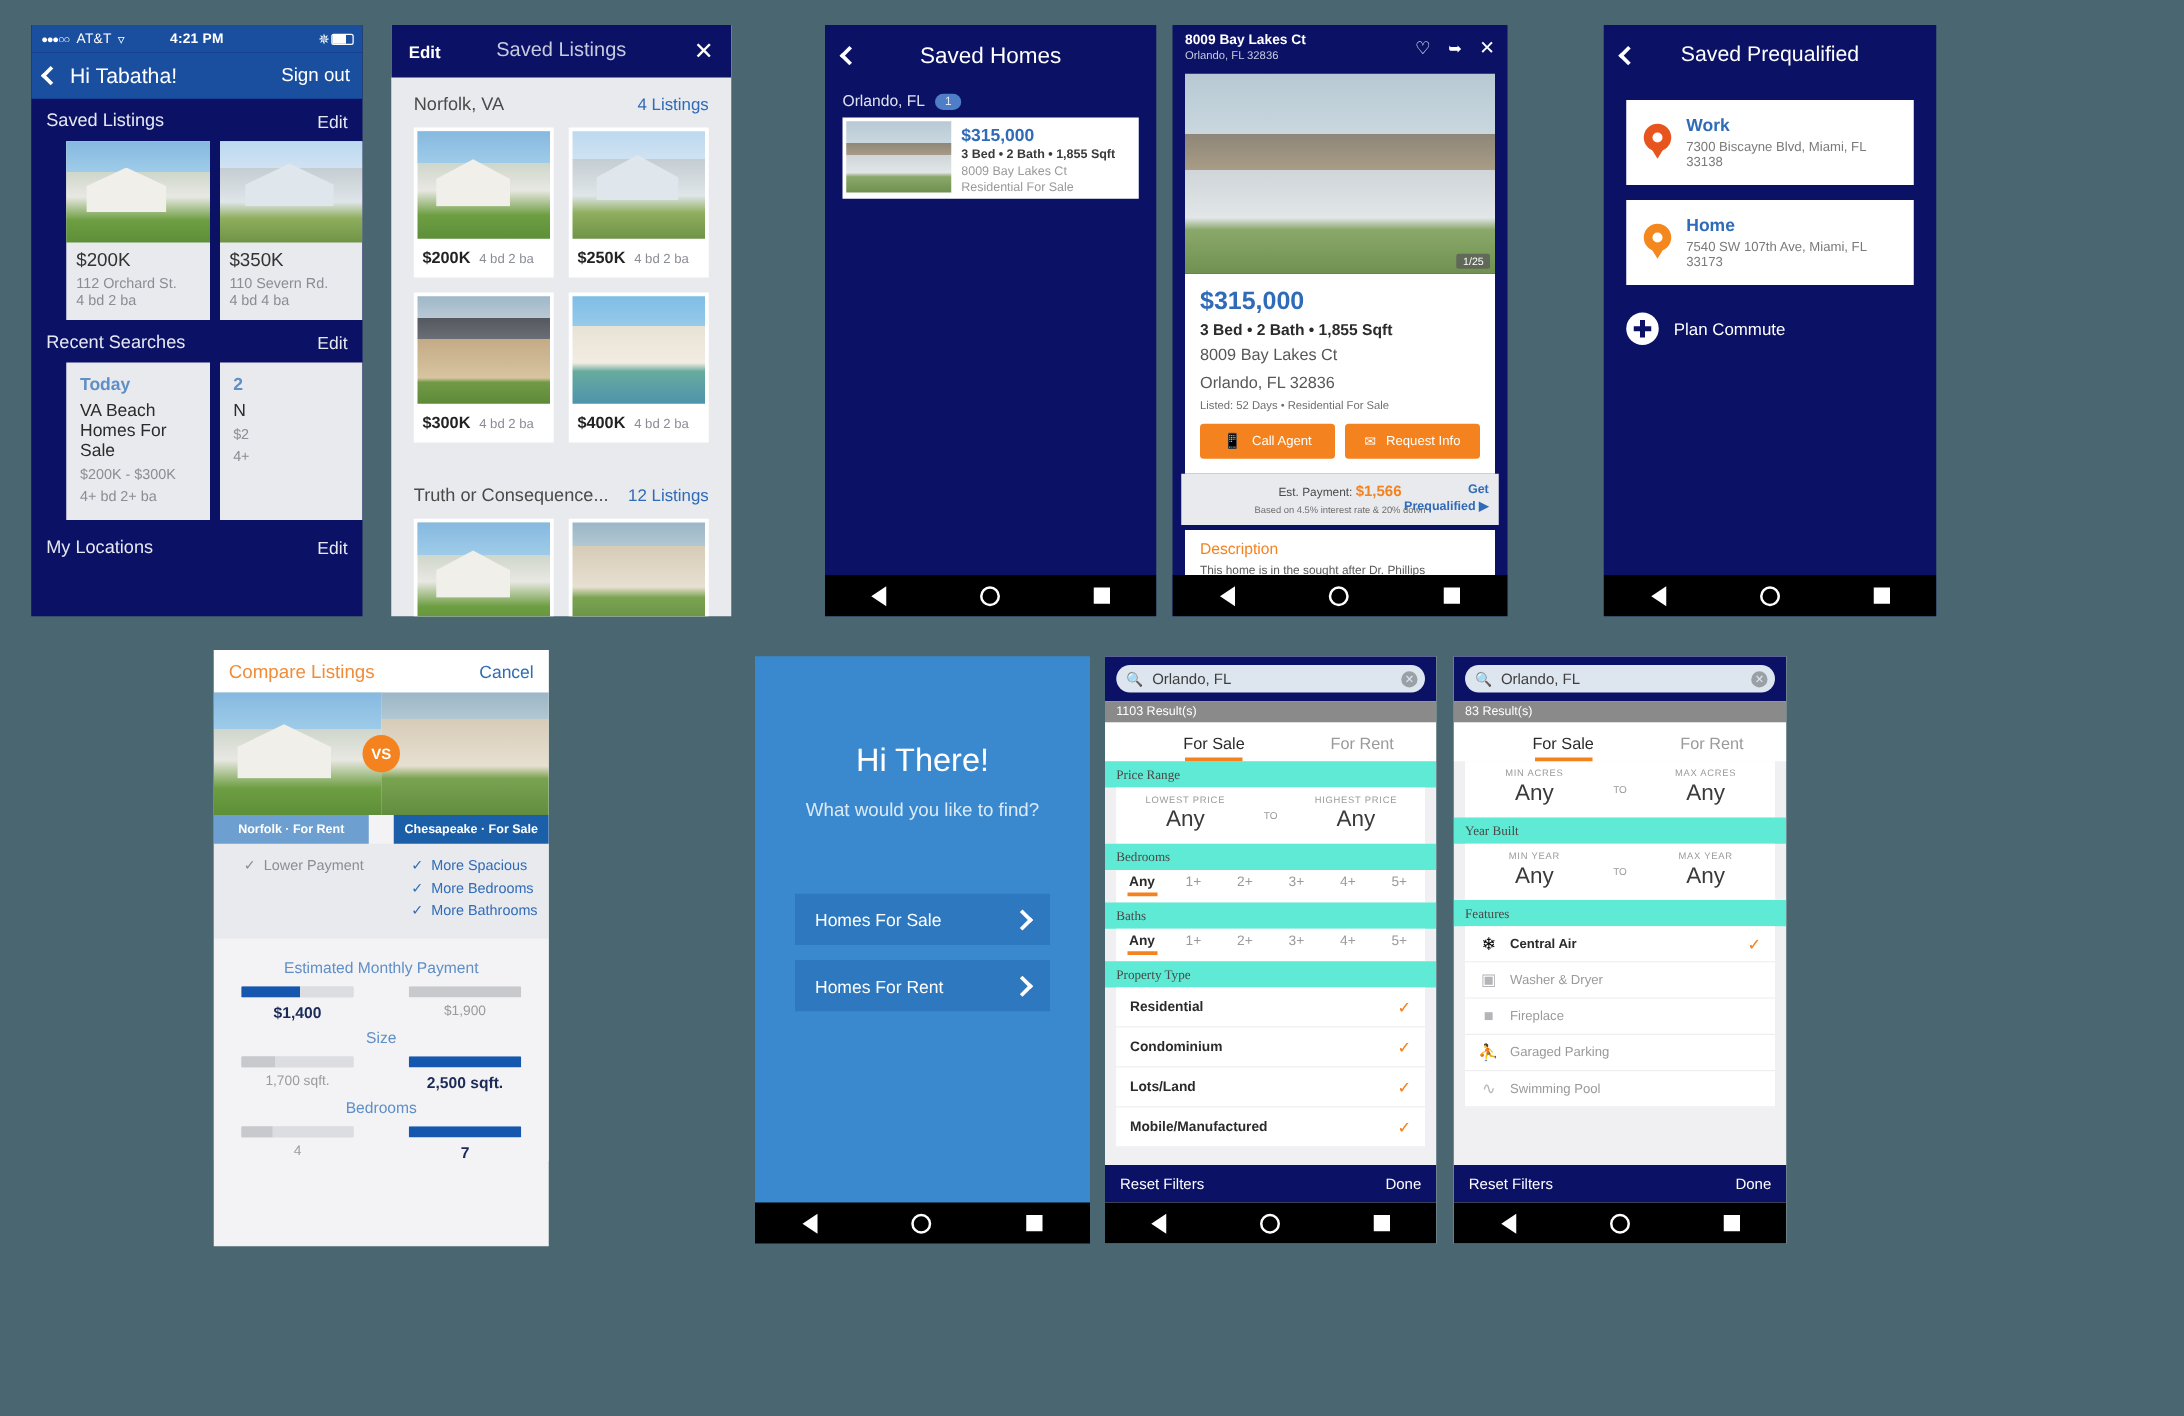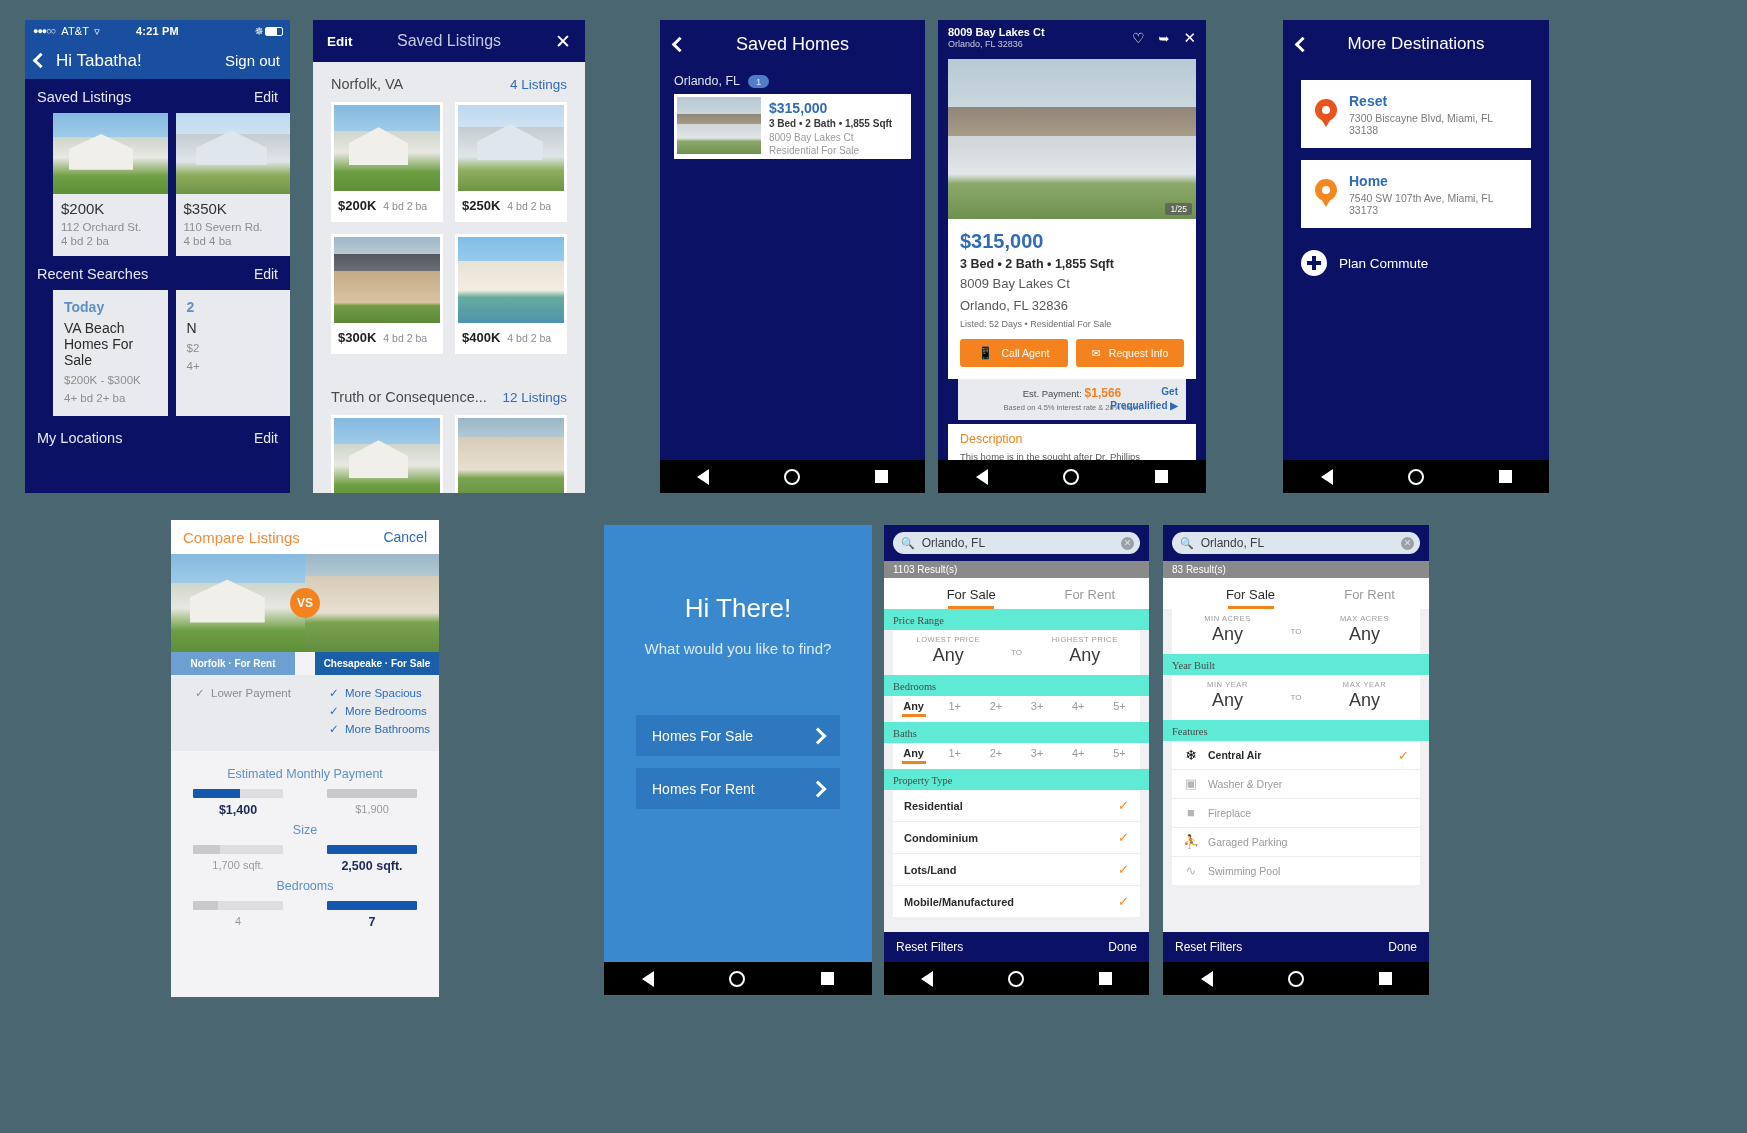--- a/index.html
+++ b/index.html
@@ -133,21 +133,21 @@
   #s4 .hero .cnt { position:absolute; right:4px; bottom:4px; background:rgba(90,90,90,.75);
     color:#fff; font-size:8.5px; padding:1px 5px; border-radius:2px; }
   #s4 .body { margin:0 10px; background:#fff; padding:11px 12px 12px; }
   #s4 .body .price { color:#2f6bb8; font-size:20px; font-weight:bold; }
   #s4 .body .spec { font-size:12.5px; font-weight:bold; color:#2b2b2b; margin-top:4px; }
   #s4 .body .addr { font-size:13px; color:#575757; margin-top:4px; line-height:1.35; }
   #s4 .body .listed { font-size:9px; color:#6e6e6e; margin-top:5px; }
   #s4 .btns { display:flex; gap:8px; margin-top:10px; }
   #s4 .btn { flex:1; background:#f4821f; color:#fff; border-radius:3px; height:28px;
     display:flex; align-items:center; justify-content:center; gap:8px; font-size:10.5px; }
-  #s4 .payrow { margin:0 20px; background:#e9eaee; padding:7px 12px 8px; text-align:center;
+  #s4 .payrow { margin:0 7px; background:#e9eaee; padding:7px 12px 8px; text-align:center;
     position:relative; }
   #s4 .payrow .l1 { font-size:9.5px; color:#4a4a4a; }
   #s4 .payrow .l1 b { color:#f4821f; font-size:12px; }
   #s4 .payrow .l2 { font-size:7.5px; color:#6e6e6e; margin-top:3px; }
   #s4 .payrow .preq { position:absolute; right:8px; top:6px; text-align:right;
     color:#2f6bb8; font-size:10px; font-weight:bold; line-height:1.4; }
   #s4 .desc { margin:4px 10px 0; background:#fff; padding:8px 12px 0; }
   #s4 .desc .h { color:#f4821f; font-size:12.5px; }
   #s4 .desc .p { color:#5a5a5a; font-size:9.5px; margin-top:5px; }
 
@@ -458,30 +458,30 @@
     <div class="navbar-black">
       <span class="nav-tri"></span>
       <span class="nav-circ"></span>
       <span class="nav-sq"></span>
     </div>
   </div>
 
   <div class="screen" id="s5">
     <div class="navrow">
       <span class="chev-left"></span>
-      <span class="title">More Destinations</span>
+      <span class="title">Saved Prequalified</span>
     </div>
     <div class="dcard">
       <span class="pin">
         <span class="b" style="background:#e8541e;"></span>
         <span class="t" style="border-top-color:#e8541e;"></span>
         <span class="d"></span>
       </span>
       <span>
-        <span class="name">Reset</span>
+        <span class="name">Work</span>
         <div class="addr">7300 Biscayne Blvd, Miami, FL 33138</div>
       </span>
     </div>
     <div class="dcard">
       <span class="pin">
         <span class="b" style="background:#f4881f;"></span>
         <span class="t" style="border-top-color:#f4881f;"></span>
         <span class="d"></span>
       </span>
       <span>

